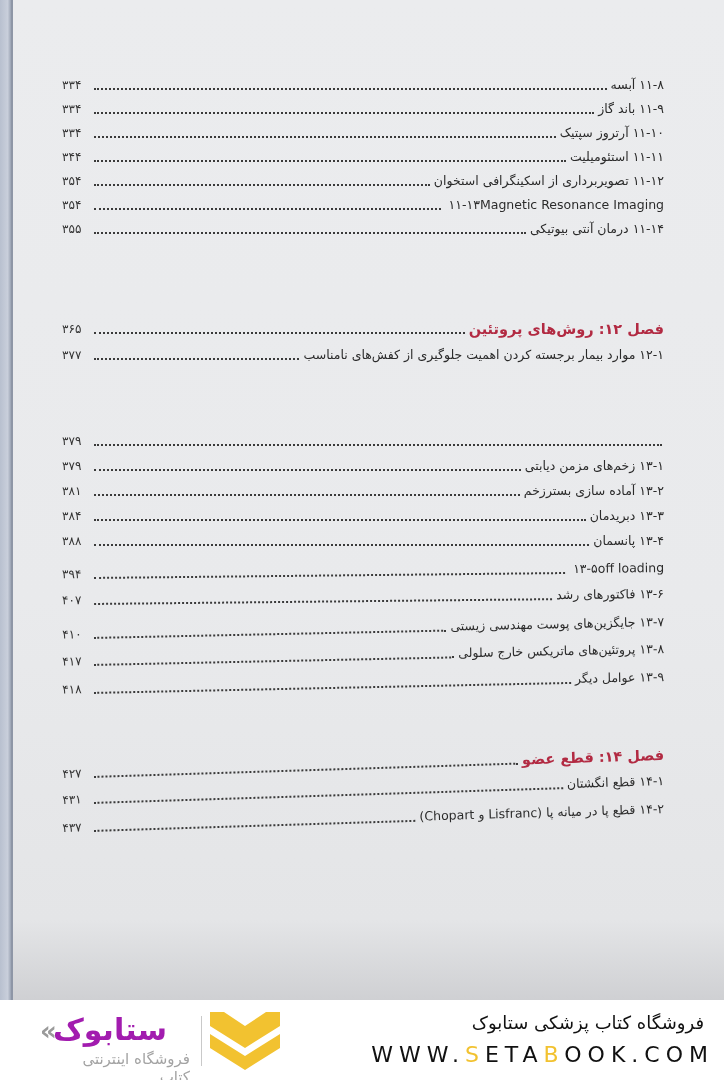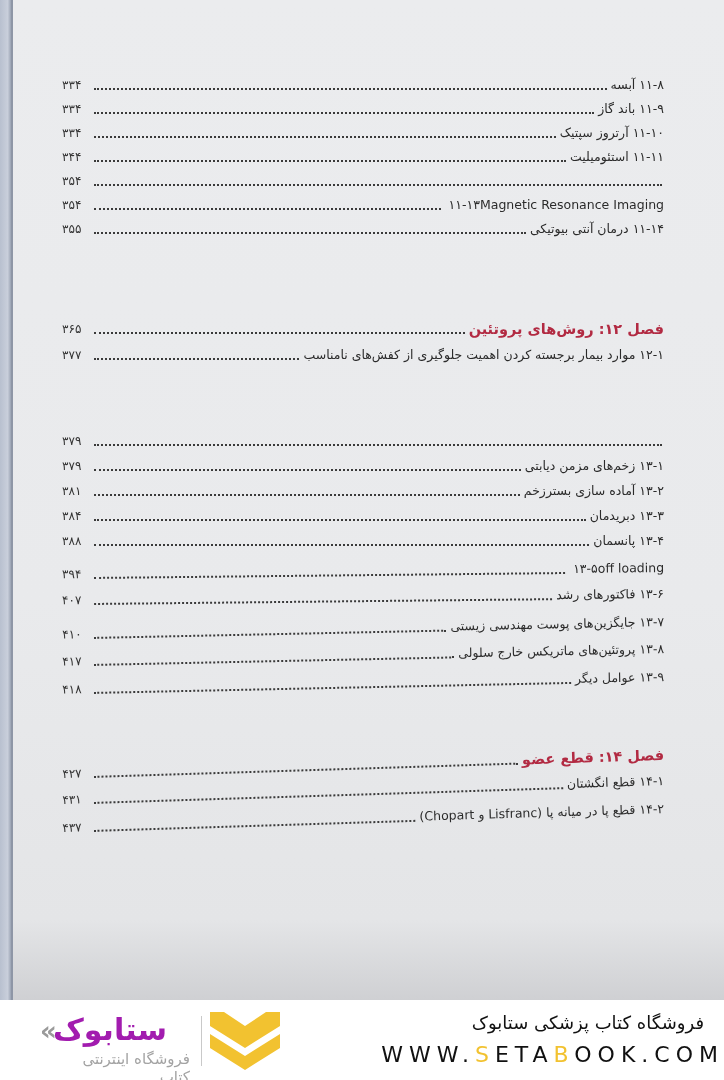--- a/index.html
+++ b/index.html
@@ -70,21 +70,21 @@
   }
   .logo-sub {
     position: absolute; left: 30px; top: 40px; width: 130px; font-size: 15px; color: #a3a3a3;
     direction: rtl; text-align: right;
   }
   .shop-title {
     position: absolute; right: 20px; top: 12px; font-size: 18px; color: #111;
     direction: rtl; white-space: nowrap;
   }
   .shop-url {
-    position: absolute; right: 0; top: 42px; font-size: 22px; color: #111;
+    position: absolute; right: 10px; top: 42px; font-size: 22px; color: #111;
     letter-spacing: 6px; white-space: nowrap; font-family: "DejaVu Sans", sans-serif;
   }
   .shop-url .hl { color: #f2c230; }
 </style>
 </head>
 <body>
 
 <div class="page">
   <div class="binding"></div>
   <div class="binding-line"></div>
@@ -107,20 +107,21 @@
       <span class="title"><span class="num">۱۱-۱۰</span><span>آرتروز سپتیک</span></span>
       <span class="leader"></span>
       <span class="page-num">۳۳۴</span>
     </div>
     <div class="row" style="top:144px">
       <span class="title"><span class="num">۱۱-۱۱</span><span>استئومیلیت</span></span>
       <span class="leader"></span>
       <span class="page-num">۳۴۴</span>
     </div>
     <div class="row" style="top:168px">
+      <span class="title"><span class="num">۱۱-۱۲</span><span>تصویربرداری از اسکینگرافی استخوان</span></span>
       <span class="leader"></span>
       <span class="page-num">۳۵۴</span>
     </div>
     <div class="row" style="top:192px">
       <span class="title"><span class="num">۱۱-۱۳</span><span>Magnetic Resonance Imaging</span></span>
       <span class="leader"></span>
       <span class="page-num">۳۵۴</span>
     </div>
     <div class="row" style="top:216px">
       <span class="title"><span class="num">۱۱-۱۴</span><span>درمان آنتی بیوتیکی</span></span>

